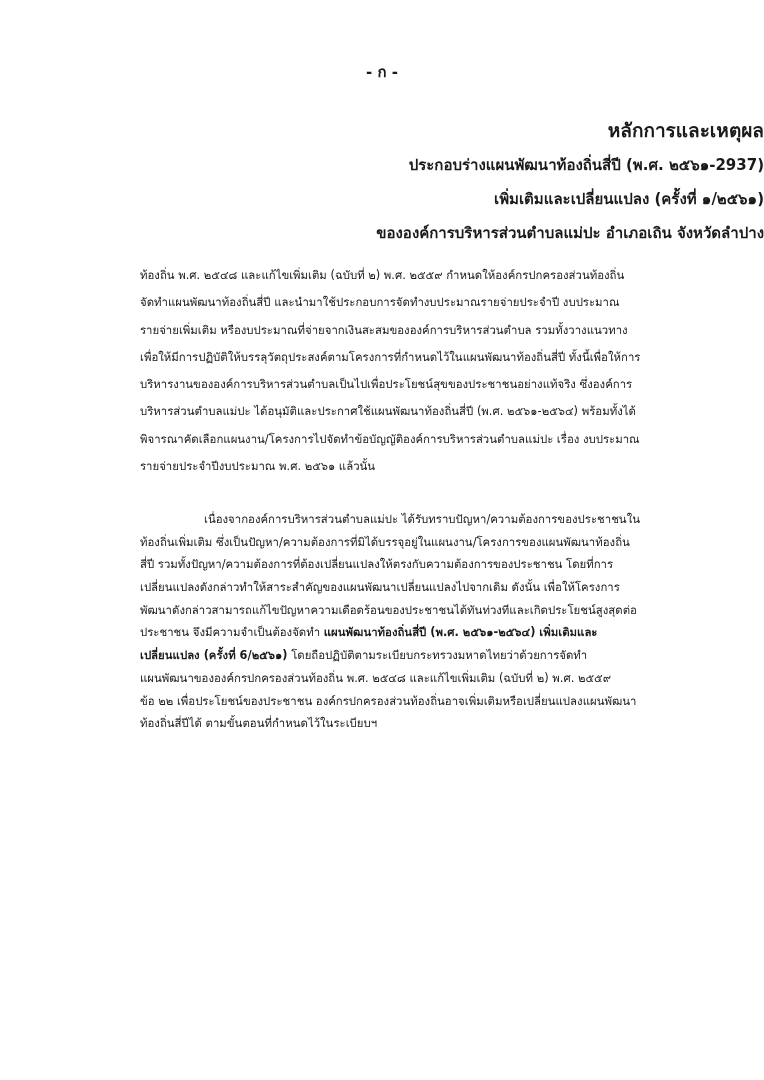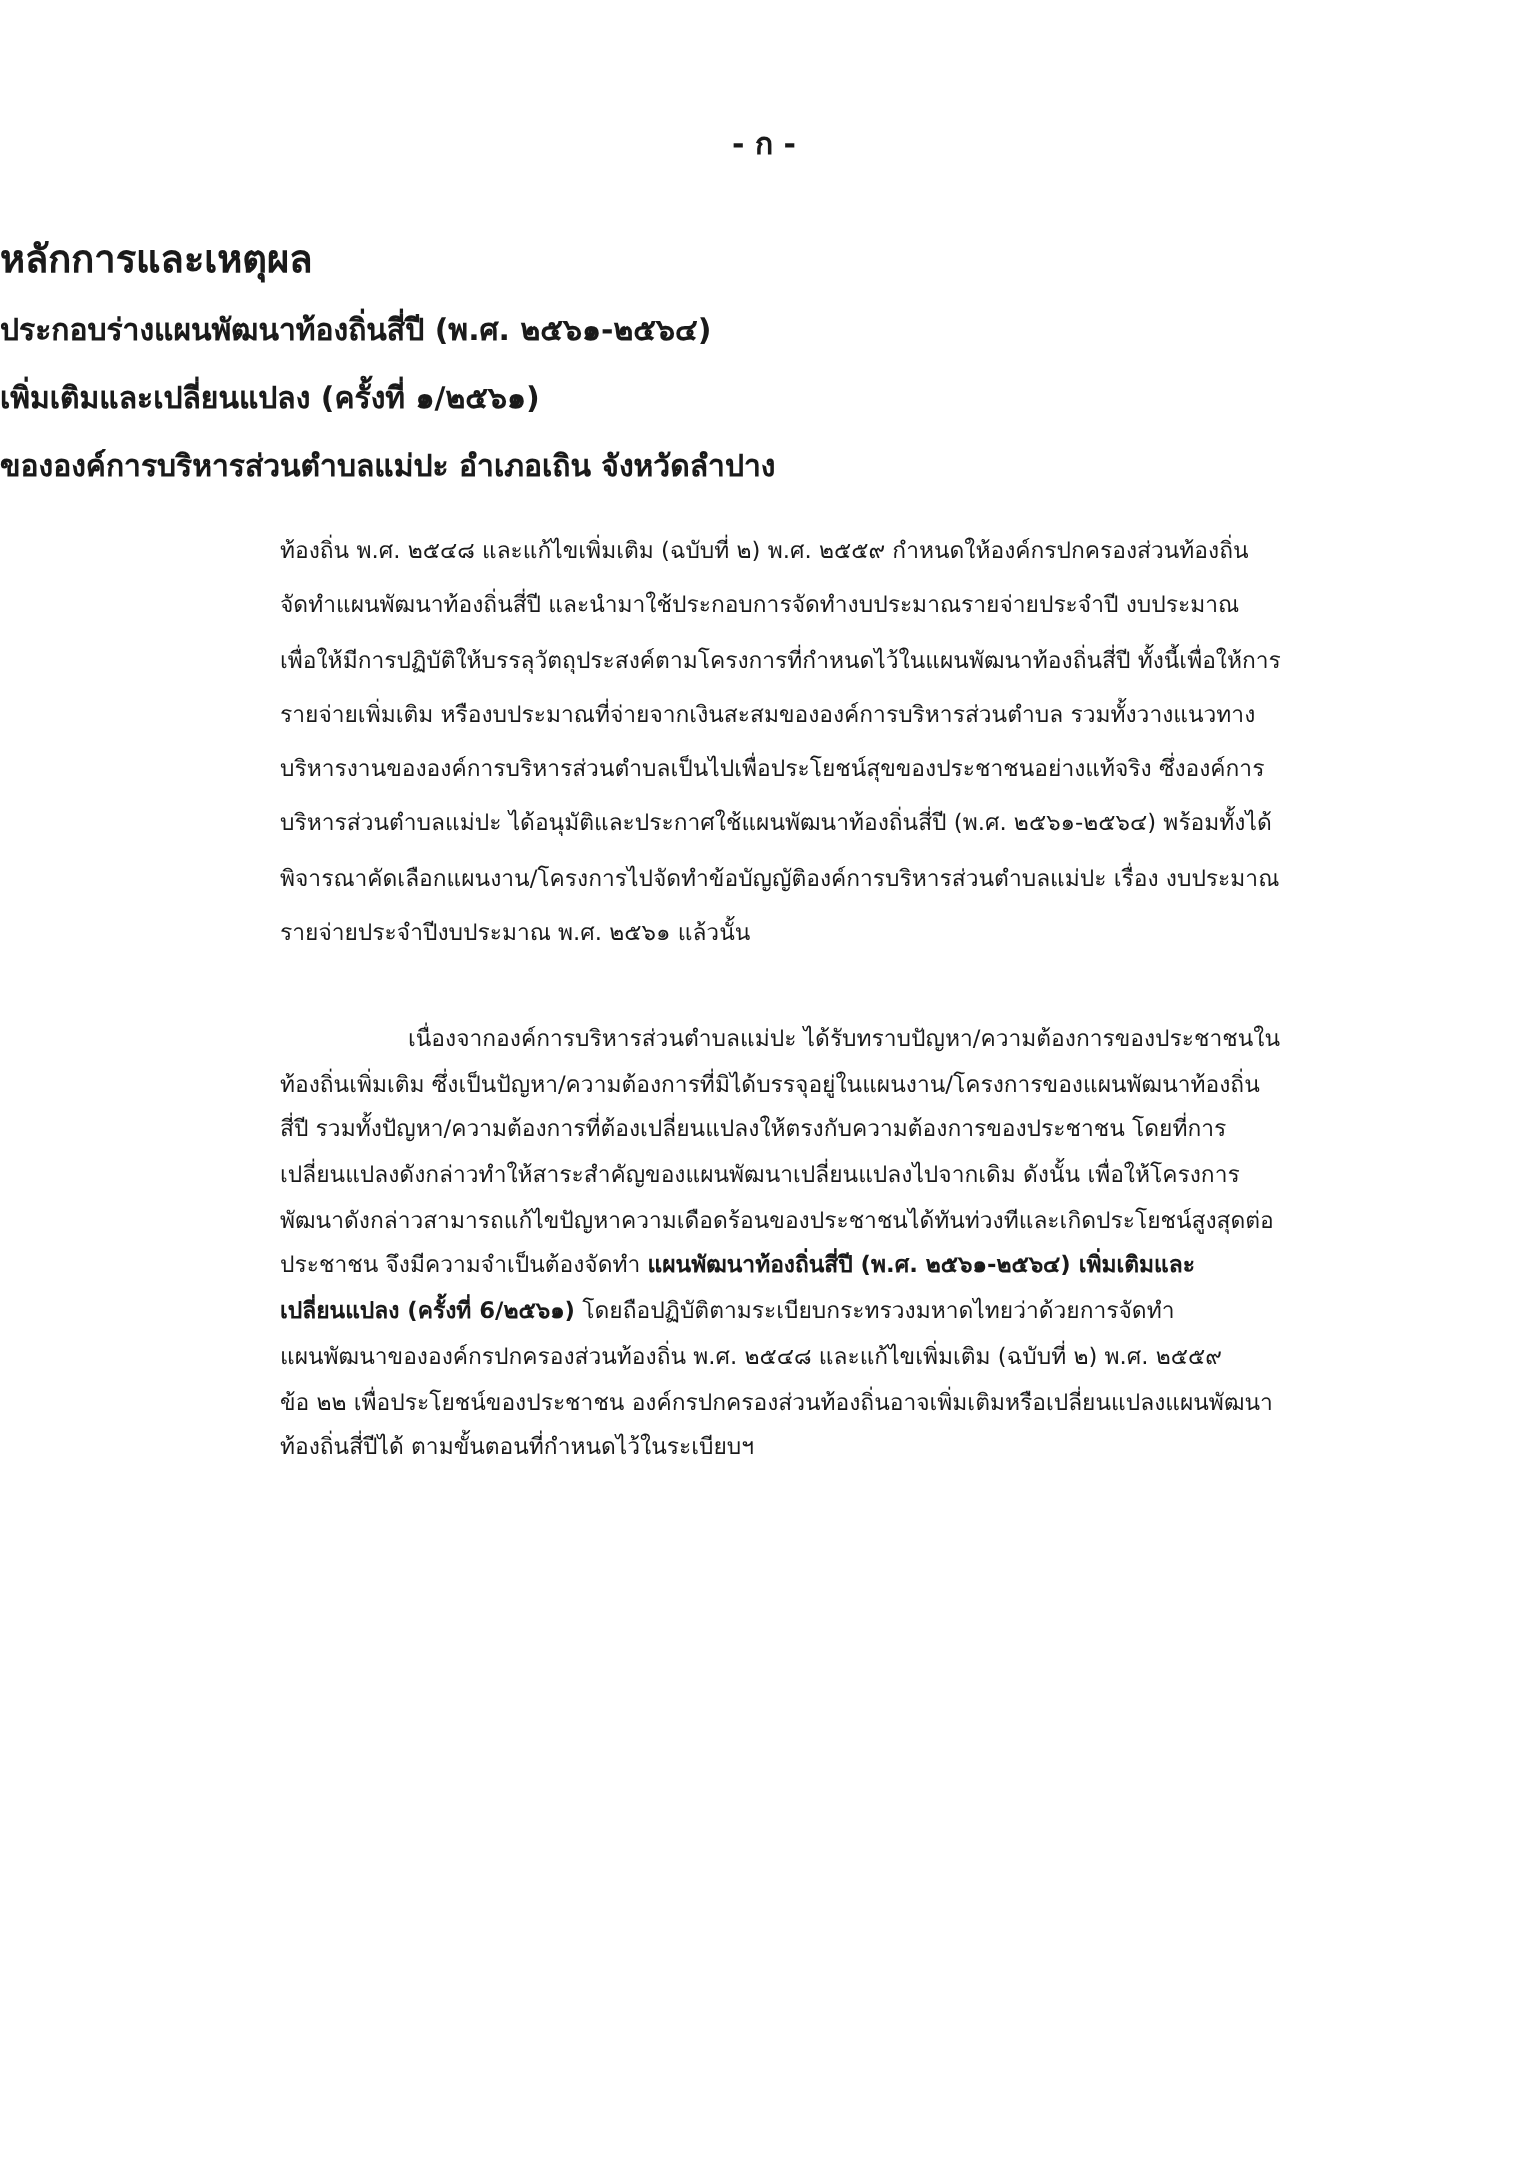--- a/index.html
+++ b/index.html
@@ -1,48 +1,48 @@
 <!DOCTYPE html>
 <html><head>
 <meta charset="utf-8">
 <style>
   html, body { margin: 0; padding: 0; background: #ffffff; }
   body { width: 764px; height: 1080px; position: relative; overflow: hidden;
          font-family: "DejaVu Sans", "Liberation Sans", sans-serif; color: #1a1a1a; }
   .page-number { position: absolute; top: 60px; left: 0; width: 764px; text-align: center;
                  font-size: 15px; font-weight: bold; }
-  .titles { position: absolute; top: 112px; left: 0; width: 764px; text-align: left; }
+  .titles { position: absolute; top: 112px; left: 0; width: 764px; text-align: right; }
   .title-main { font-size: 19px; font-weight: bold; height: 36px; line-height: 36px; }
   .title-sub { font-size: 15px; font-weight: bold; height: 34px; line-height: 34px; }
   .body { position: absolute; left: 140px; width: 540px; }
   .para1 { top: 262px; }
   .para2 { top: 508px; }
   .line { font-size: 11.4px; white-space: nowrap; overflow: visible; }
   .para1 .line { height: 27.3px; line-height: 27.3px; }
   .para2 .line { height: 22.7px; line-height: 22.7px; }
   .indent { padding-left: 64px; }
   .bold { font-weight: bold; }
 </style>
 </head>
 <body>
 
 <div class="page-number">- ก -</div>
 
 <div class="titles">
   <div class="title-main">หลักการและเหตุผล</div>
-  <div class="title-sub">ประกอบร่างแผนพัฒนาท้องถิ่นสี่ปี (พ.ศ. ๒๕๖๑-๒๕๖๔)</div>
+  <div class="title-sub">ประกอบร่างแผนพัฒนาท้องถิ่นสี่ปี (พ.ศ. ๒๕๖๑-2937)</div>
   <div class="title-sub">เพิ่มเติมและเปลี่ยนแปลง (ครั้งที่ ๑/๒๕๖๑)</div>
   <div class="title-sub">ขององค์การบริหารส่วนตำบลแม่ปะ อำเภอเถิน จังหวัดลำปาง</div>
 </div>
 
 <div class="body para1">
   <div class="line">ท้องถิ่น พ.ศ. ๒๕๔๘ และแก้ไขเพิ่มเติม (ฉบับที่ ๒) พ.ศ. ๒๕๕๙ กำหนดให้องค์กรปกครองส่วนท้องถิ่น</div>
   <div class="line">จัดทำแผนพัฒนาท้องถิ่นสี่ปี และนำมาใช้ประกอบการจัดทำงบประมาณรายจ่ายประจำปี งบประมาณ</div>
+  <div class="line">รายจ่ายเพิ่มเติม หรืองบประมาณที่จ่ายจากเงินสะสมขององค์การบริหารส่วนตำบล รวมทั้งวางแนวทาง</div>
   <div class="line">เพื่อให้มีการปฏิบัติให้บรรลุวัตถุประสงค์ตามโครงการที่กำหนดไว้ในแผนพัฒนาท้องถิ่นสี่ปี ทั้งนี้เพื่อให้การ</div>
-  <div class="line">รายจ่ายเพิ่มเติม หรืองบประมาณที่จ่ายจากเงินสะสมขององค์การบริหารส่วนตำบล รวมทั้งวางแนวทาง</div>
   <div class="line">บริหารงานขององค์การบริหารส่วนตำบลเป็นไปเพื่อประโยชน์สุขของประชาชนอย่างแท้จริง ซึ่งองค์การ</div>
   <div class="line">บริหารส่วนตำบลแม่ปะ ได้อนุมัติและประกาศใช้แผนพัฒนาท้องถิ่นสี่ปี (พ.ศ. ๒๕๖๑-๒๕๖๔) พร้อมทั้งได้</div>
   <div class="line">พิจารณาคัดเลือกแผนงาน/โครงการไปจัดทำข้อบัญญัติองค์การบริหารส่วนตำบลแม่ปะ เรื่อง งบประมาณ</div>
   <div class="line">รายจ่ายประจำปีงบประมาณ พ.ศ. ๒๕๖๑ แล้วนั้น</div>
 </div>
 
 <div class="body para2">
   <div class="line indent">เนื่องจากองค์การบริหารส่วนตำบลแม่ปะ ได้รับทราบปัญหา/ความต้องการของประชาชนใน</div>
   <div class="line">ท้องถิ่นเพิ่มเติม ซึ่งเป็นปัญหา/ความต้องการที่มิได้บรรจุอยู่ในแผนงาน/โครงการของแผนพัฒนาท้องถิ่น</div>
   <div class="line">สี่ปี รวมทั้งปัญหา/ความต้องการที่ต้องเปลี่ยนแปลงให้ตรงกับความต้องการของประชาชน โดยที่การ</div>

